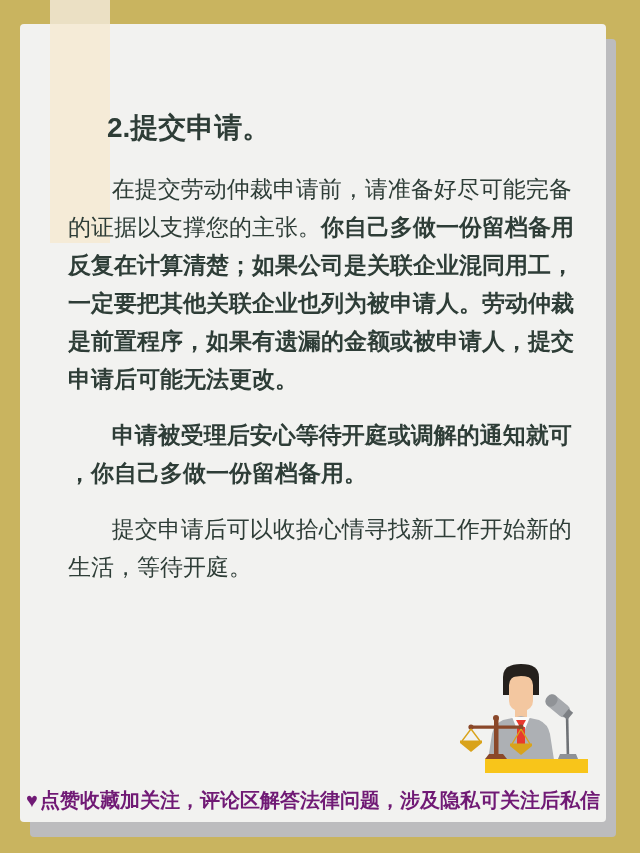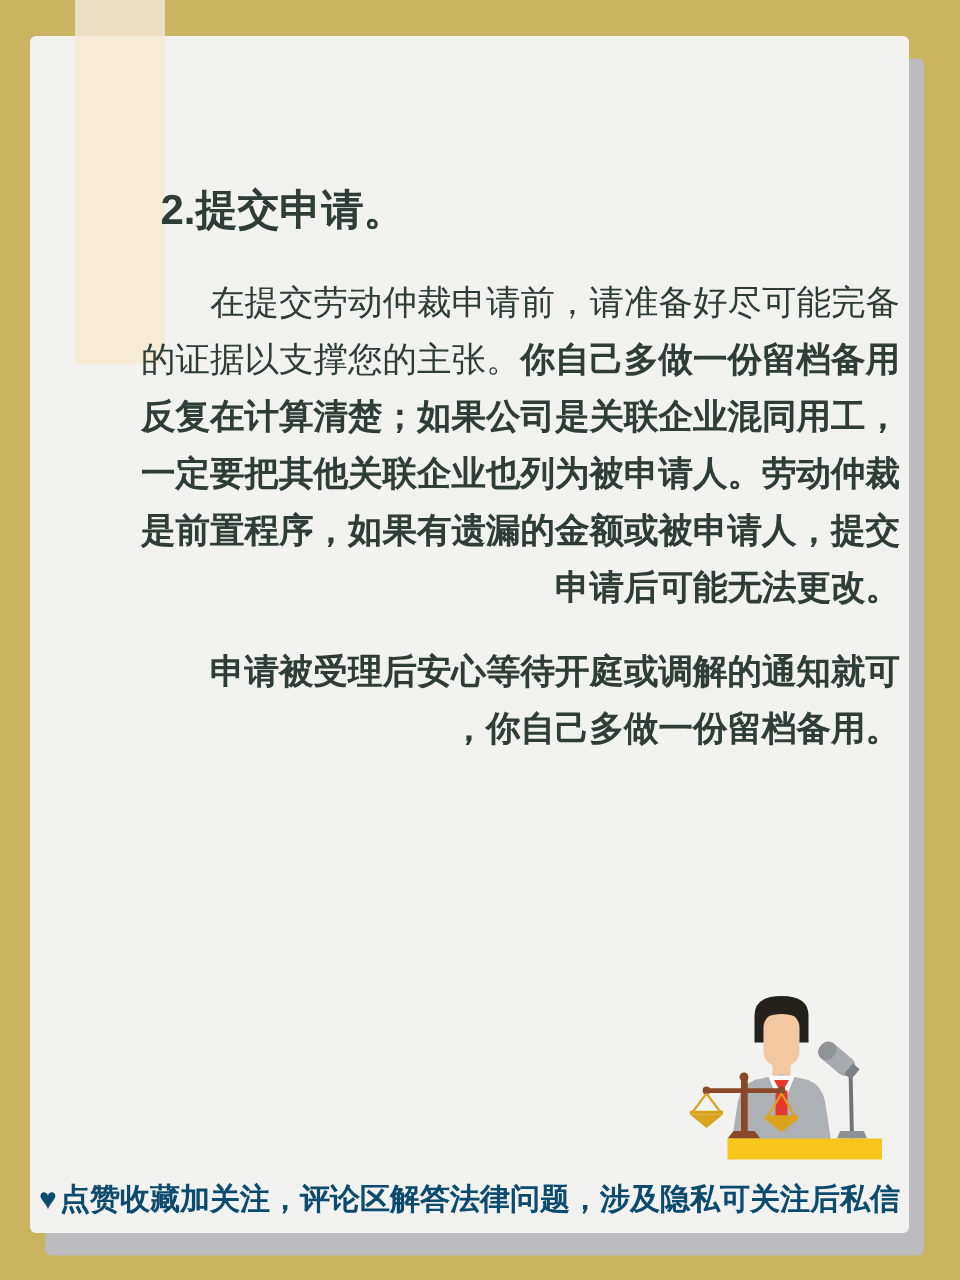--- a/index.html
+++ b/index.html
@@ -27,46 +27,45 @@
     background:linear-gradient(#ebe0c4 0 24px,#f5ebd7 24px 100%);
   }
   
   .content{
     position:absolute;
     left:68px;top:108px;
     width:532px;
     color:#2e3d37;
   }
   .heading{
-    margin:12px 0 22px 0;
+    margin:0 0 22px 0;
     font-size:28px;
     line-height:40px;
     font-weight:700;
     text-indent:39px;
     white-space:pre-line;
   }
   .para{
     margin:0 0 18px 0;
     font-size:23px;
     line-height:38px;
     text-indent:1.9em;
     white-space:pre-line;
-    text-align:right;
   }
   .para .b{font-weight:700;}
   
   .footer{
     position:absolute;
     left:20px;top:786px;
     width:586px;
     text-align:center;
     font-size:20px;
     line-height:28px;
     font-weight:700;
-    color:#0c4a6e;
+    color:#701a75;
     white-space:nowrap;
   }
   .footer .heart{margin-right:2px;}
   
   .illustration{
     position:absolute;
     left:455px;top:655px;
     width:145px;height:125px;
   }
 </style>
@@ -82,20 +81,22 @@
   <div class="content">
     <h2 class="heading">2.提交申请。</h2>
     <p class="para"><span>在提交劳动仲裁申请前，请准备好尽可能完备
 的证据以支撑您的主张。</span><span class="b">你自己多做一份留档备用
 反复在计算清楚；如果公司是关联企业混同用工，
 一定要把其他关联企业也列为被申请人。劳动仲裁
 是前置程序，如果有遗漏的金额或被申请人，提交
 申请后可能无法更改。</span></p>
     <p class="para"><span class="b">申请被受理后安心等待开庭或调解的通知就可
 ，你自己多做一份留档备用。</span></p>
+    <p class="para"><span>提交申请后可以收拾心情寻找新工作开始新的
+生活，等待开庭。</span></p>
   </div>
 
   <svg class="illustration" viewBox="0 0 145 125" xmlns="http://www.w3.org/2000/svg">
 
     <g>
 
       <path d="M48,40 L48,22 Q48,9 66,9 Q84,9 84,22 L84,40 Z" fill="#24201c"></path>
 
       <rect x="54" y="20" width="24" height="36" rx="10" fill="#f3c7a0"></rect>
 

